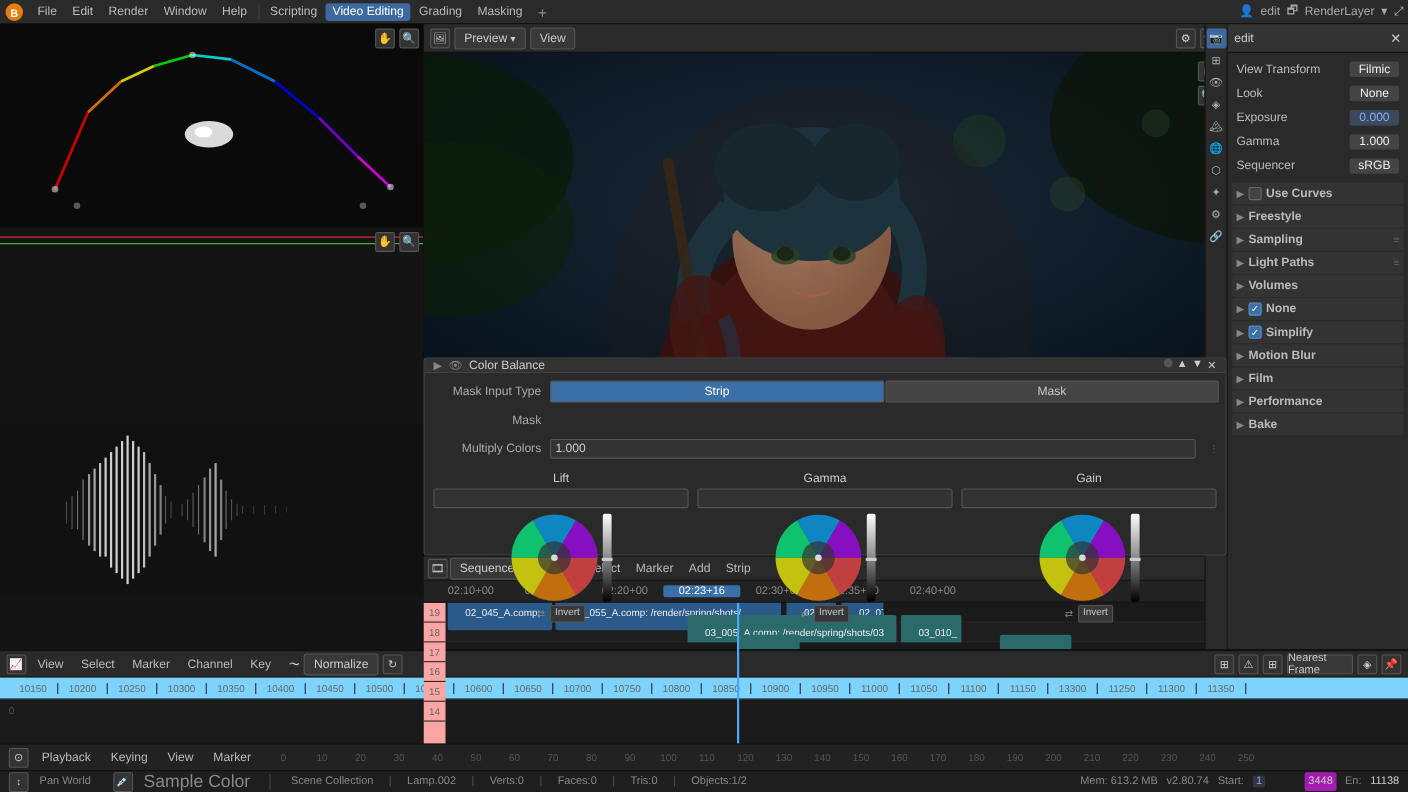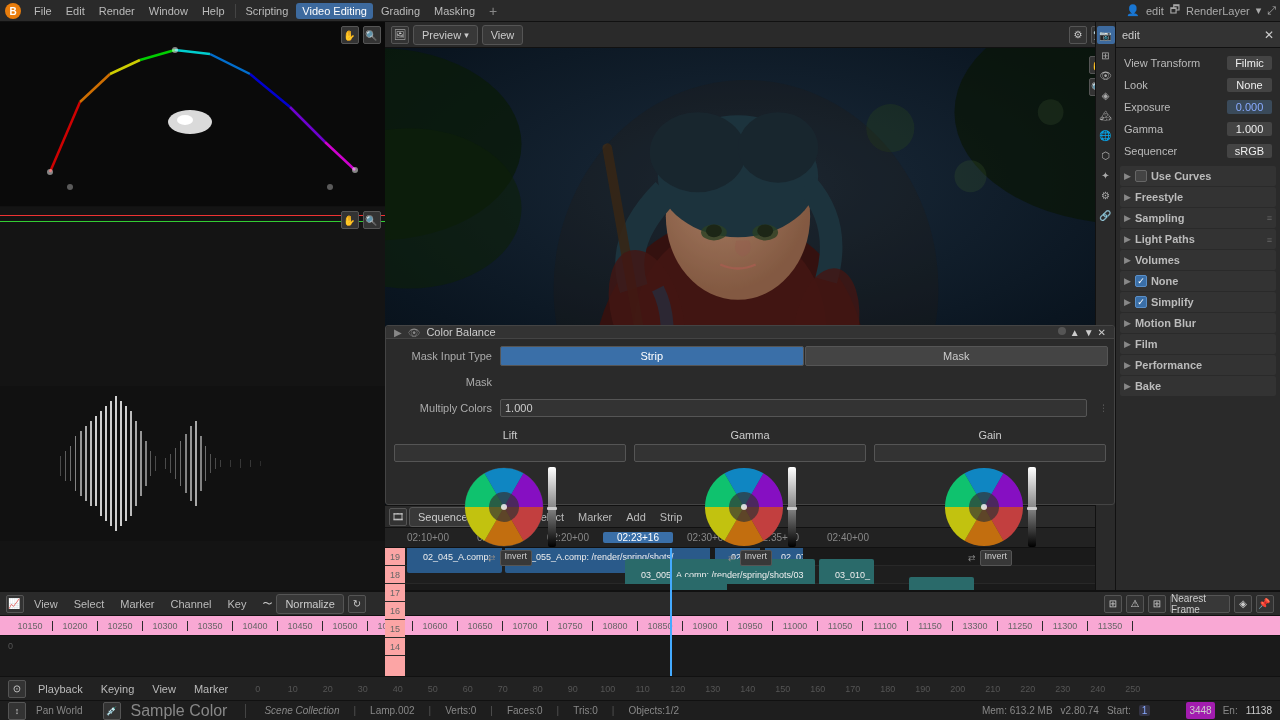--- a/index.html
+++ b/index.html
@@ -502,21 +502,21 @@
       height: 24px;
       background: #2a2a2a;
       display: flex;
       align-items: center;
       padding: 0 6px;
       gap: 4px;
       border-bottom: 1px solid #111;
     }
     #anim-timeline {
       height: 20px;
-      background: #f9a8d4;
+      background: #7dd3fc;
       display: flex;
       align-items: center;
       overflow: hidden;
       border-bottom: 1px solid #111;
     }
     .anim-time-mark {
       font-size: 9px;
       color: #666;
       min-width: 45px;
       text-align: center;
@@ -1179,21 +1179,21 @@
   </div>
 
 </div>
 
 <div id="status-bar" style="position:absolute;bottom:0;left:0;right:0;height:20px;z-index:200;">
   <div class="vp-btn" style="font-size:9px;">↕</div>
   <span style="font-size:10px;color:#888;margin-right:10px;">Pan World</span>
   <div class="vp-btn" style="font-size:9px;">💉</div>
   <span style="font-size:16px;color:#888;">Sample Color</span>
   <div class="menu-separator" style="margin:0 8px;"></div>
-  <span style="font-size:10px;color:#888;font-style:italic;">Scene Collection</span>
+  <span style="font-size:10px;color:#888;">Scene Collection</span>
   <span style="color:#555;margin:0 4px;">|</span>
   <span style="font-size:10px;color:#888;">Lamp.002</span>
   <span style="color:#555;margin:0 4px;">|</span>
   <span style="font-size:10px;color:#888;">Verts:0</span>
   <span style="color:#555;margin:0 4px;">|</span>
   <span style="font-size:10px;color:#888;">Faces:0</span>
   <span style="color:#555;margin:0 4px;">|</span>
   <span style="font-size:10px;color:#888;">Tris:0</span>
   <span style="color:#555;margin:0 4px;">|</span>
   <span style="font-size:10px;color:#888;">Objects:1/2</span>

